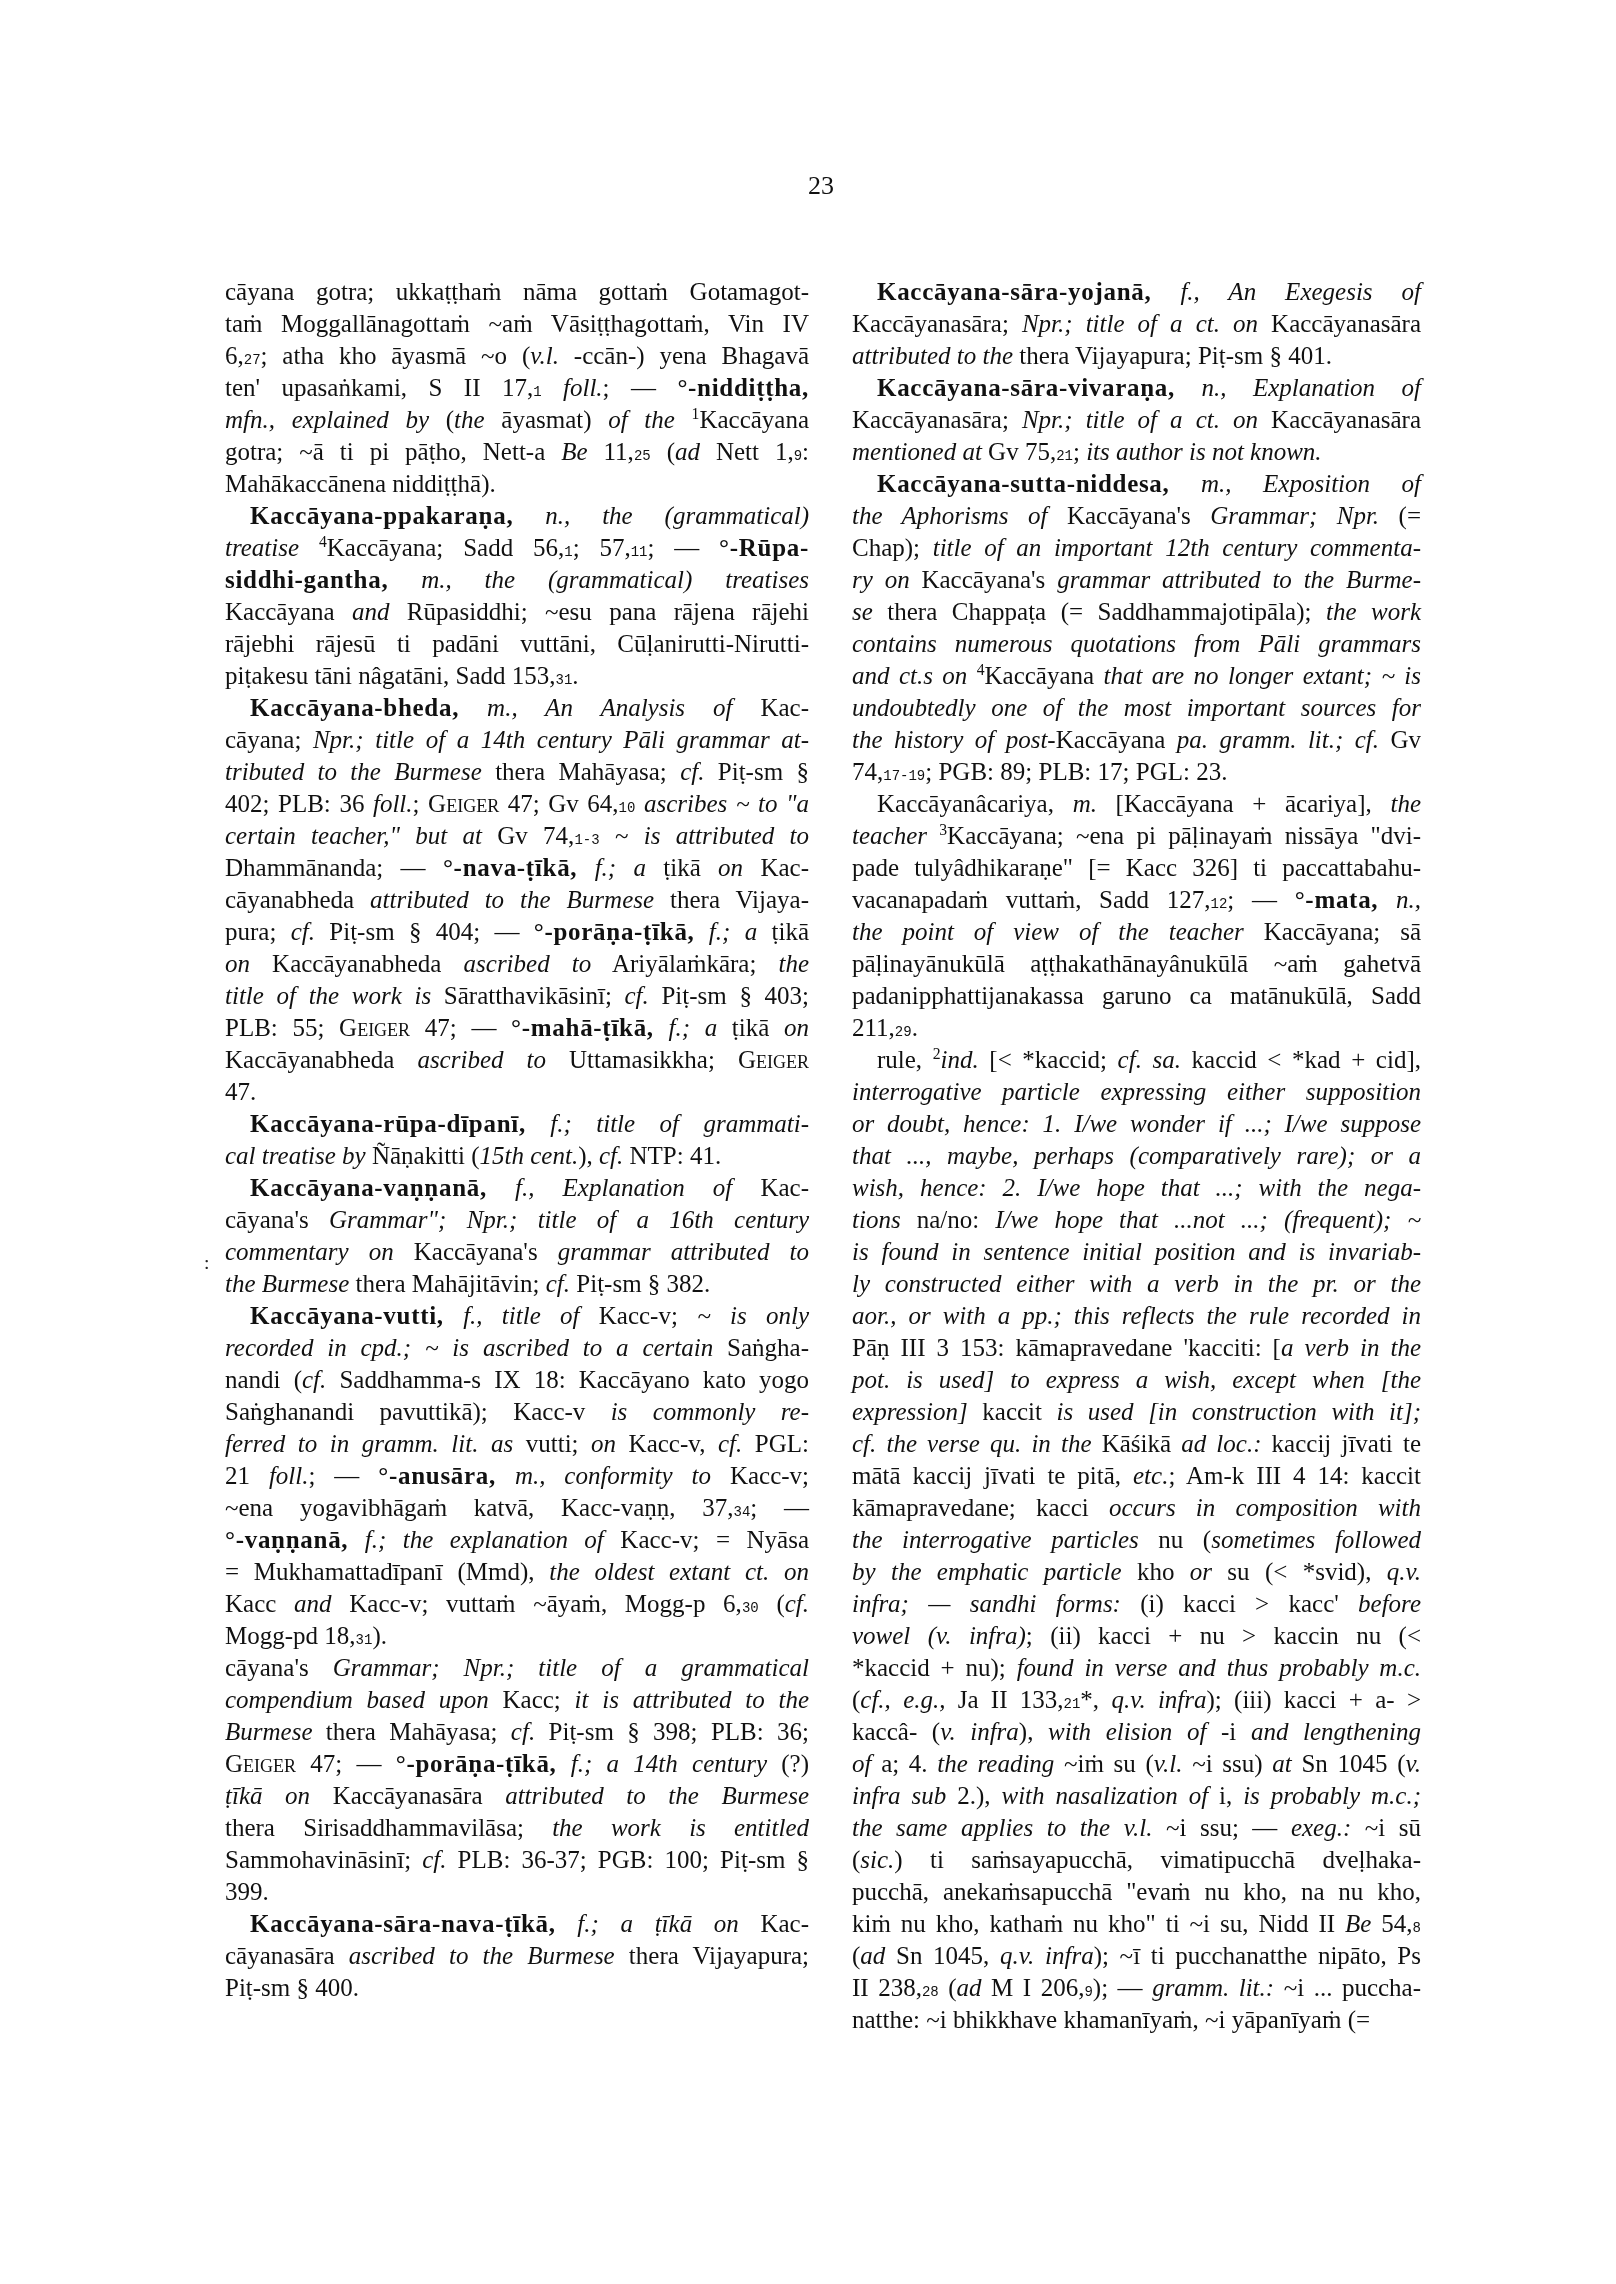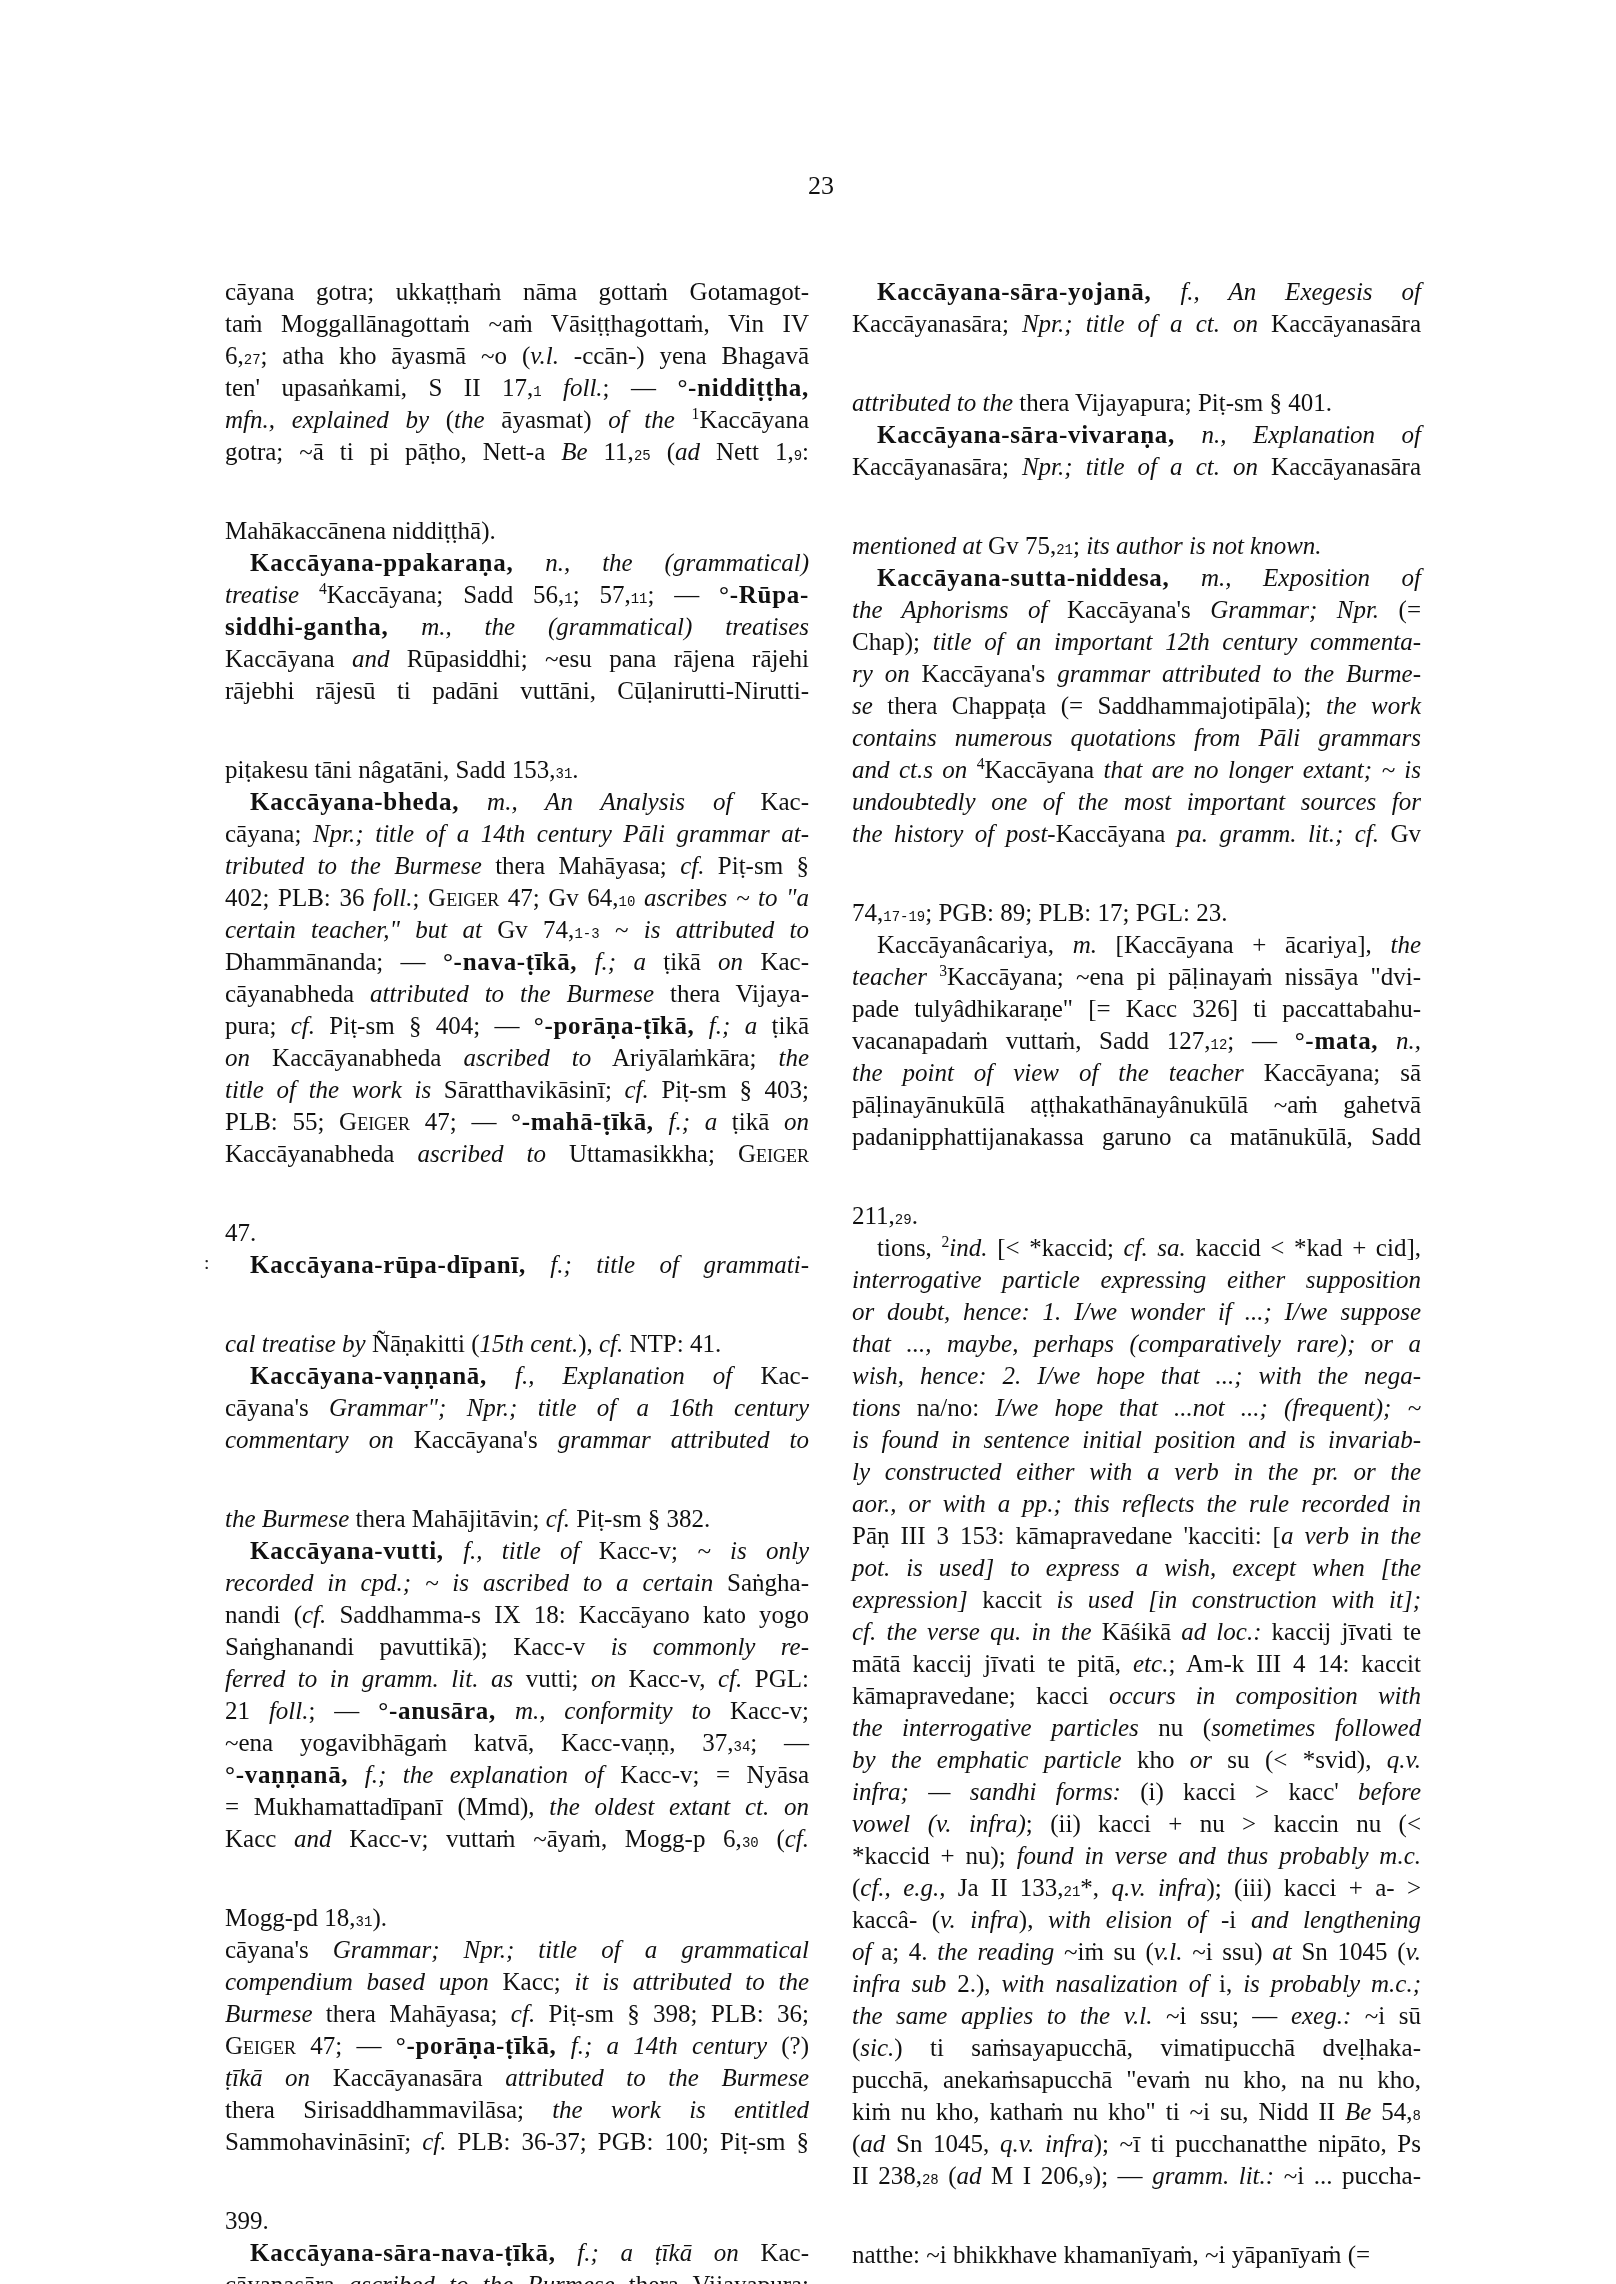--- a/index.html
+++ b/index.html
@@ -5,21 +5,21 @@
   html, body { margin: 0; padding: 0; background: #ffffff; }
   body { width: 1616px; height: 2284px; position: relative; overflow: hidden;
          font-family: "Liberation Serif", "DejaVu Serif", serif; color: #111; }
   .page-number { position: absolute; left: 808px; top: 171px; width: 46px; 
                  font-size: 26px; }
   .column { position: absolute; top: 276px; }
   .col-left { left: 225px; width: 584px; }
   .col-right { left: 852px; width: 569px; }
   .line { height: 32px; line-height: 32px; font-size: 25px; white-space: nowrap;
           text-align: justify; text-align-last: justify; overflow: visible; }
-  .line.last { text-align-last: left; margin-top: 47px; }
+  .line.last { text-align-last: left; }
   .line.indent { padding-left: 25px; }
   .seg-i { font-style: italic; }
   .seg-b { font-weight: bold; letter-spacing: 0.7px; }
   .seg-sc { font-variant: small-caps; }
   .seg-sup { font-size: 15.7px; vertical-align: 9.1px; line-height: 0; }
   .seg-sub { font-size: 14px; font-family: Liberation Mono, monospace; }
   .mark { position: absolute; font-size: 19.6px; color: #222; }
 </style>
 </head>
 <body>
@@ -102,21 +102,21 @@
     <div class="line"><span class="seg-i">the history of post-</span><span>Kaccāyana </span><span class="seg-i">pa. gramm. lit.; cf.</span><span> Gv</span></div>
     <div class="line last"><span>74,</span><span class="seg-sub">17-19</span><span>; PGB: 89; PLB: 17; PGL: 23.</span></div>
     <div class="line indent"><span>Kaccāyanâcariya, </span><span class="seg-i">m.</span><span> [Kaccāyana + ācariya], </span><span class="seg-i">the</span></div>
     <div class="line"><span class="seg-i">teacher</span><span> </span><span class="seg-sup">3</span><span>Kaccāyana; ~ena pi pāḷinayaṁ nissāya "dvi-</span></div>
     <div class="line"><span>pade tulyâdhikaraṇe" [= Kacc 326] ti paccattabahu-</span></div>
     <div class="line"><span>vacanapadaṁ vuttaṁ, Sadd 127,</span><span class="seg-sub">12</span><span>; — </span><span class="seg-b">°-mata,</span><span> </span><span class="seg-i">n.,</span></div>
     <div class="line"><span class="seg-i">the point of view of the teacher</span><span> Kaccāyana; sā</span></div>
     <div class="line"><span>pāḷinayānukūlā aṭṭhakathānayânukūlā ~aṁ gahetvā</span></div>
     <div class="line"><span>padanipphattijanakassa garuno ca matānukūlā, Sadd</span></div>
     <div class="line last"><span>211,</span><span class="seg-sub">29</span><span>.</span></div>
-    <div class="line indent"><span>tions, </span><span class="seg-sup">2</span><span class="seg-i">ind.</span><span> [&lt; *kaccid; </span><span class="seg-i">cf. sa.</span><span> kaccid &lt; *kad + cid],</span></div>
+    <div class="line indent"><span>rule, </span><span class="seg-sup">2</span><span class="seg-i">ind.</span><span> [&lt; *kaccid; </span><span class="seg-i">cf. sa.</span><span> kaccid &lt; *kad + cid],</span></div>
     <div class="line"><span class="seg-i">interrogative particle expressing either supposition</span></div>
     <div class="line"><span class="seg-i">or doubt, hence: 1. I/we wonder if ...; I/we suppose</span></div>
     <div class="line"><span class="seg-i">that ..., maybe, perhaps (comparatively rare); or a</span></div>
     <div class="line"><span class="seg-i">wish, hence: 2. I/we hope that ...; with the nega-</span></div>
     <div class="line"><span class="seg-i">tions</span><span> na/no: </span><span class="seg-i">I/we hope that ...not ...; (frequent); ~</span></div>
     <div class="line"><span class="seg-i">is found in sentence initial position and is invariab-</span></div>
     <div class="line"><span class="seg-i">ly constructed either with a verb in the pr. or the</span></div>
     <div class="line"><span class="seg-i">aor., or with a pp.; this reflects the rule recorded in</span></div>
     <div class="line"><span>Pāṇ III 3 153: kāmapravedane 'kacciti: [</span><span class="seg-i">a verb in the</span></div>
     <div class="line"><span class="seg-i">pot. is used] to express a wish, except when [the</span></div>

